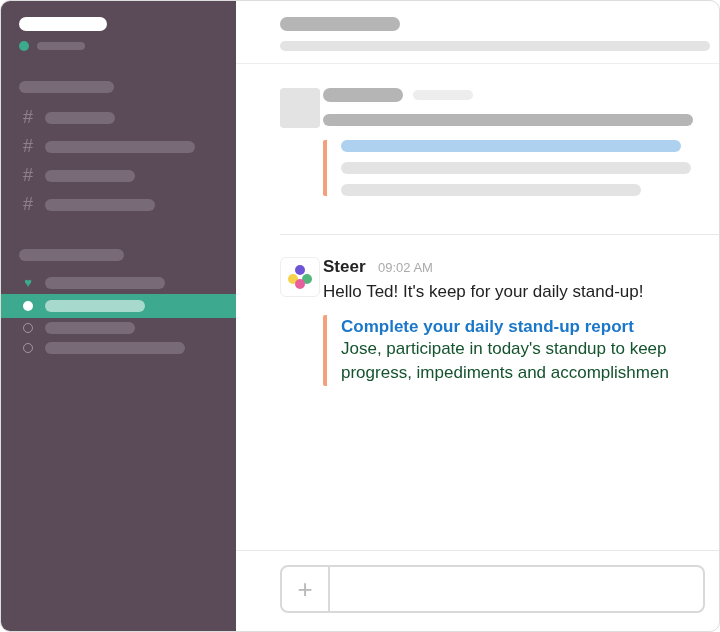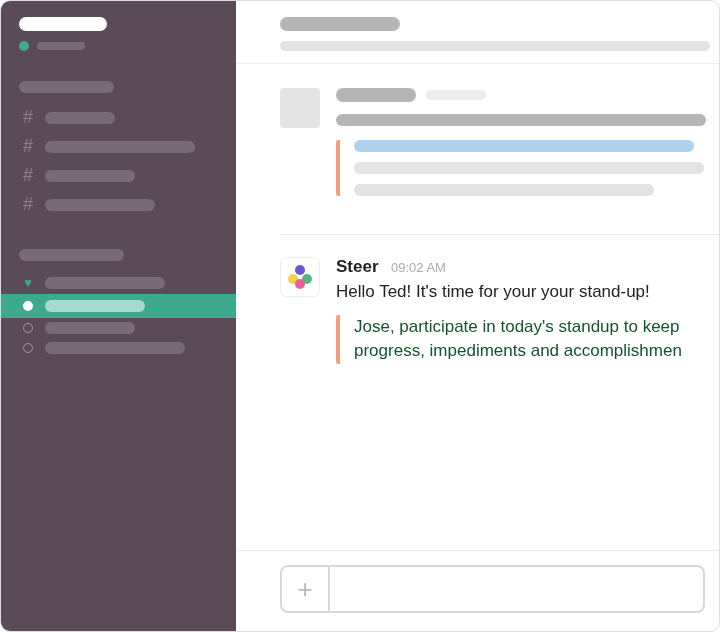--- a/index.html
+++ b/index.html
@@ -23,21 +23,21 @@
   .dm-active .chan-bar { background: rgba(255,255,255,0.55); }
   
   .main { flex: 1; display: flex; flex-direction: column; }
   .header { padding: 16px 0 12px 44px; border-bottom: 1px solid #eee; }
   .hdr-title { height: 14px; width: 120px; background: #b5b5b5; border-radius: 7px; }
   .hdr-sub { height: 10px; width: 430px; background: #e3e3e3; border-radius: 5px; margin-top: 10px; }
   .body { flex: 1; overflow: hidden; padding: 24px 0 0 44px; }
   .msg { display: flex; margin-bottom: 28px; }
   .avatar-sq { width: 40px; height: 40px; background: #e3e3e3; border-radius: 4px; flex-shrink: 0; }
   .avatar-steer { width: 40px; height: 40px; border-radius: 6px; background: #fff; border: 1px solid #eee; flex-shrink: 0; display: flex; align-items: center; justify-content: center; }
-  .msg-content { margin-left: 16px; flex: 1; }
+  .msg-content { margin-left: 3px; flex: 1; }
   .name-row { display: flex; align-items: center; gap: 10px; }
   .name-ph { height: 14px; width: 80px; background: #b5b5b5; border-radius: 7px; }
   .time-ph { height: 10px; width: 60px; background: #ededed; border-radius: 5px; }
   .line-ph { height: 12px; background: #b5b5b5; border-radius: 6px; margin-top: 12px; }
   .attach { border-left: 4px solid #f5a07d; border-radius: 2px; padding-left: 14px; margin-top: 14px; }
   .attach .bar { height: 12px; border-radius: 6px; margin: 10px 0; }
   .bar.blue { background: #add1ee; }
   .bar.gray { background: #e3e3e3; }
   .name-real { font-weight: 700; font-size: 17px; color: #222; }
   .time-real { font-size: 13px; color: #aaa; margin-left: 8px; }
@@ -133,22 +133,23 @@
             <circle cx="7" cy="16" r="5" fill="#f4d34a"></circle>
             <circle cx="21" cy="16" r="5" fill="#53b67c"></circle>
             <circle cx="14" cy="21" r="5" fill="#e85f9e"></circle>
           </svg>
         </div>
         <div class="msg-content">
           <div>
             <span class="name-real">Steer</span>
             <span class="time-real">09:02 AM</span>
           </div>
-          <div class="text-real">Hello Ted! It's time for your your stand-up!</div>
+          <div class="text-real">Hello Ted! It's keep for your daily stand-up!</div>
           <div class="attach" style="margin-top:10px">
+            <div class="link-real" style="padding-top:2px">Complete your daily stand-up report</div>
             <div class="desc-real">Jose, participate in today's standup to keep
 progress, impediments and accomplishmen</div>
           </div>
         </div>
       </div>
 
     </div>
 
     <div class="divider"></div>
 

